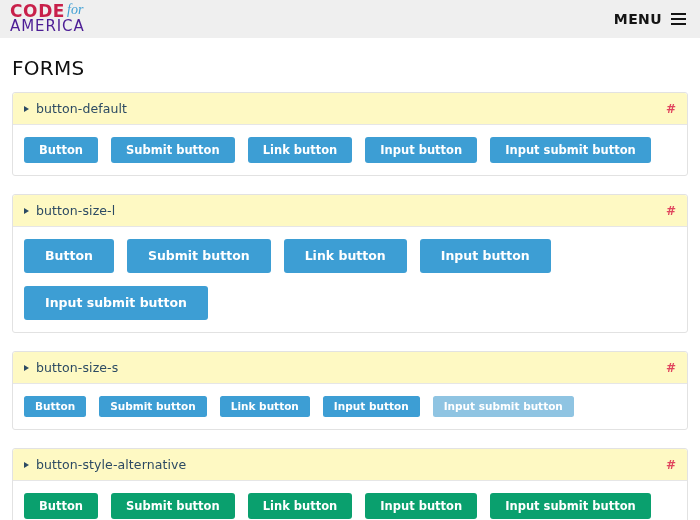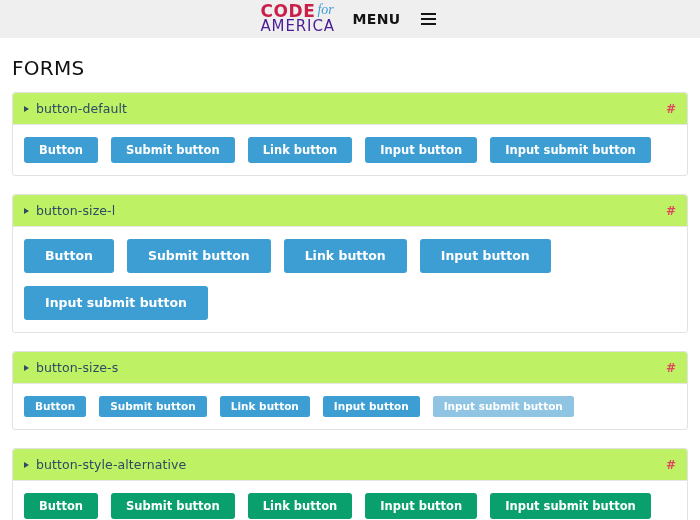--- a/index.html
+++ b/index.html
@@ -16,21 +16,21 @@
     -webkit-font-smoothing: antialiased;
   }
 
   
   .topbar {
     position: relative;
     height: 38px;
     background: #efefef;
     display: flex;
     align-items: center;
-    justify-content: center;
+    justify-content: space-between;
     padding: 0 14px 0 10px;
     box-sizing: border-box;
   }
   .logo {
     position: relative;
     width: 92px;
     height: 34px;
     line-height: 1;
     user-select: none;
   }
@@ -60,21 +60,21 @@
     font-family: "DejaVu Sans", sans-serif;
     font-weight: normal;
     font-size: 15px;
     letter-spacing: 0.9px;
     color: #4c1d95;
   }
 
   .menu-wrap {
     display: flex;
     align-items: center;
-    gap: 20px;
+    gap: 9px;
     cursor: pointer;
   }
   .menu-label {
     font-family: "DejaVu Sans", sans-serif;
     font-weight: bold;
     font-size: 14px;
     letter-spacing: 0.4px;
     color: #141414;
   }
   .hamburger {
@@ -108,21 +108,21 @@
 
   
   .panel {
     border: 1px solid #e2e2e2;
     border-radius: 3px;
     background: #ffffff;
     margin-bottom: 18px;
   }
   .panel-head {
     position: relative;
-    background: #bef264;
+    background: #fef9c3;
     border-bottom: 1px solid #e6e6e6;
     border-radius: 3px 3px 0 0;
     padding: 8px 12px 8px 11px;
     display: flex;
     align-items: center;
   }
   .caret {
     width: 0;
     height: 0;
     border-left: 5px solid #2c4a63;

